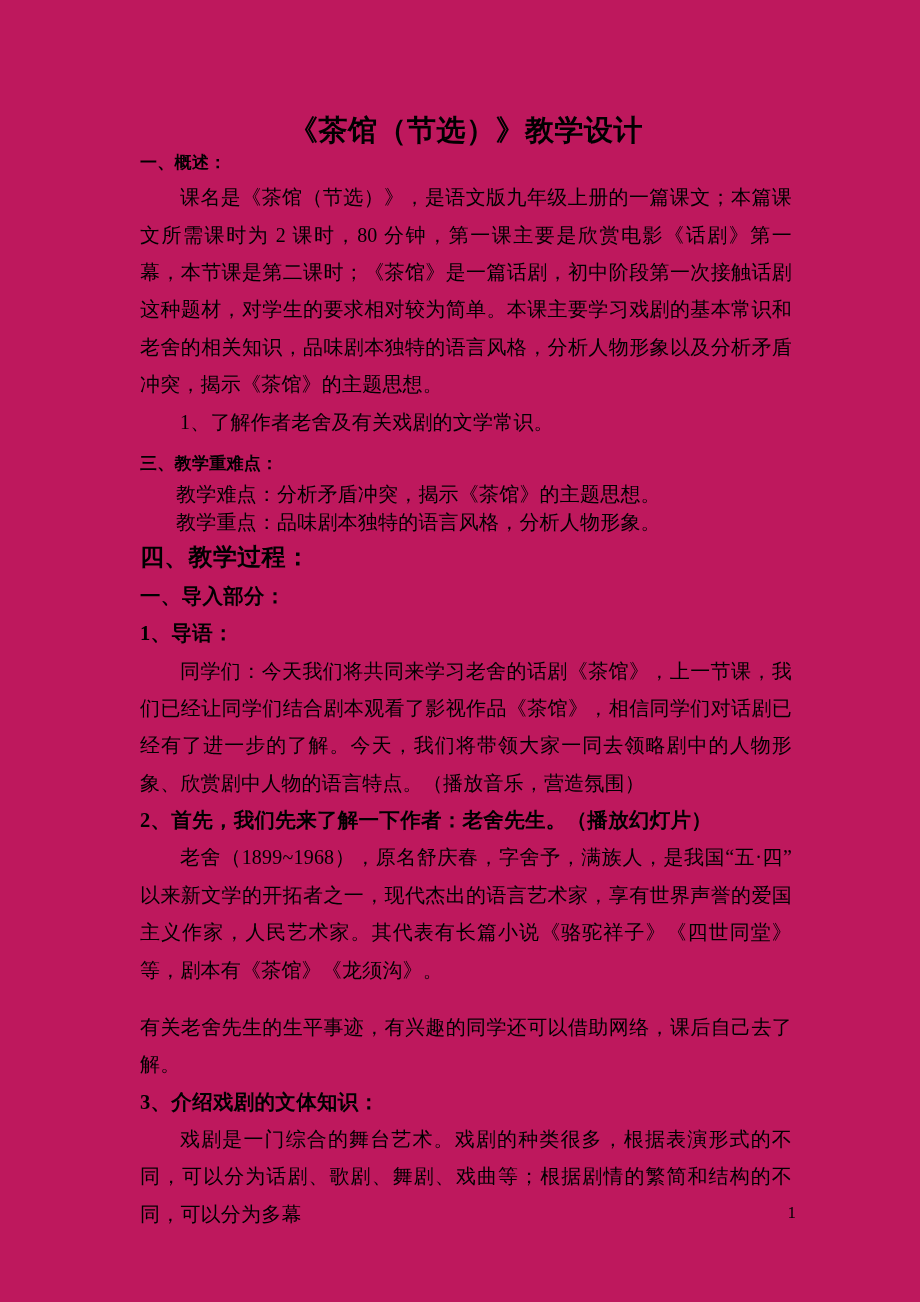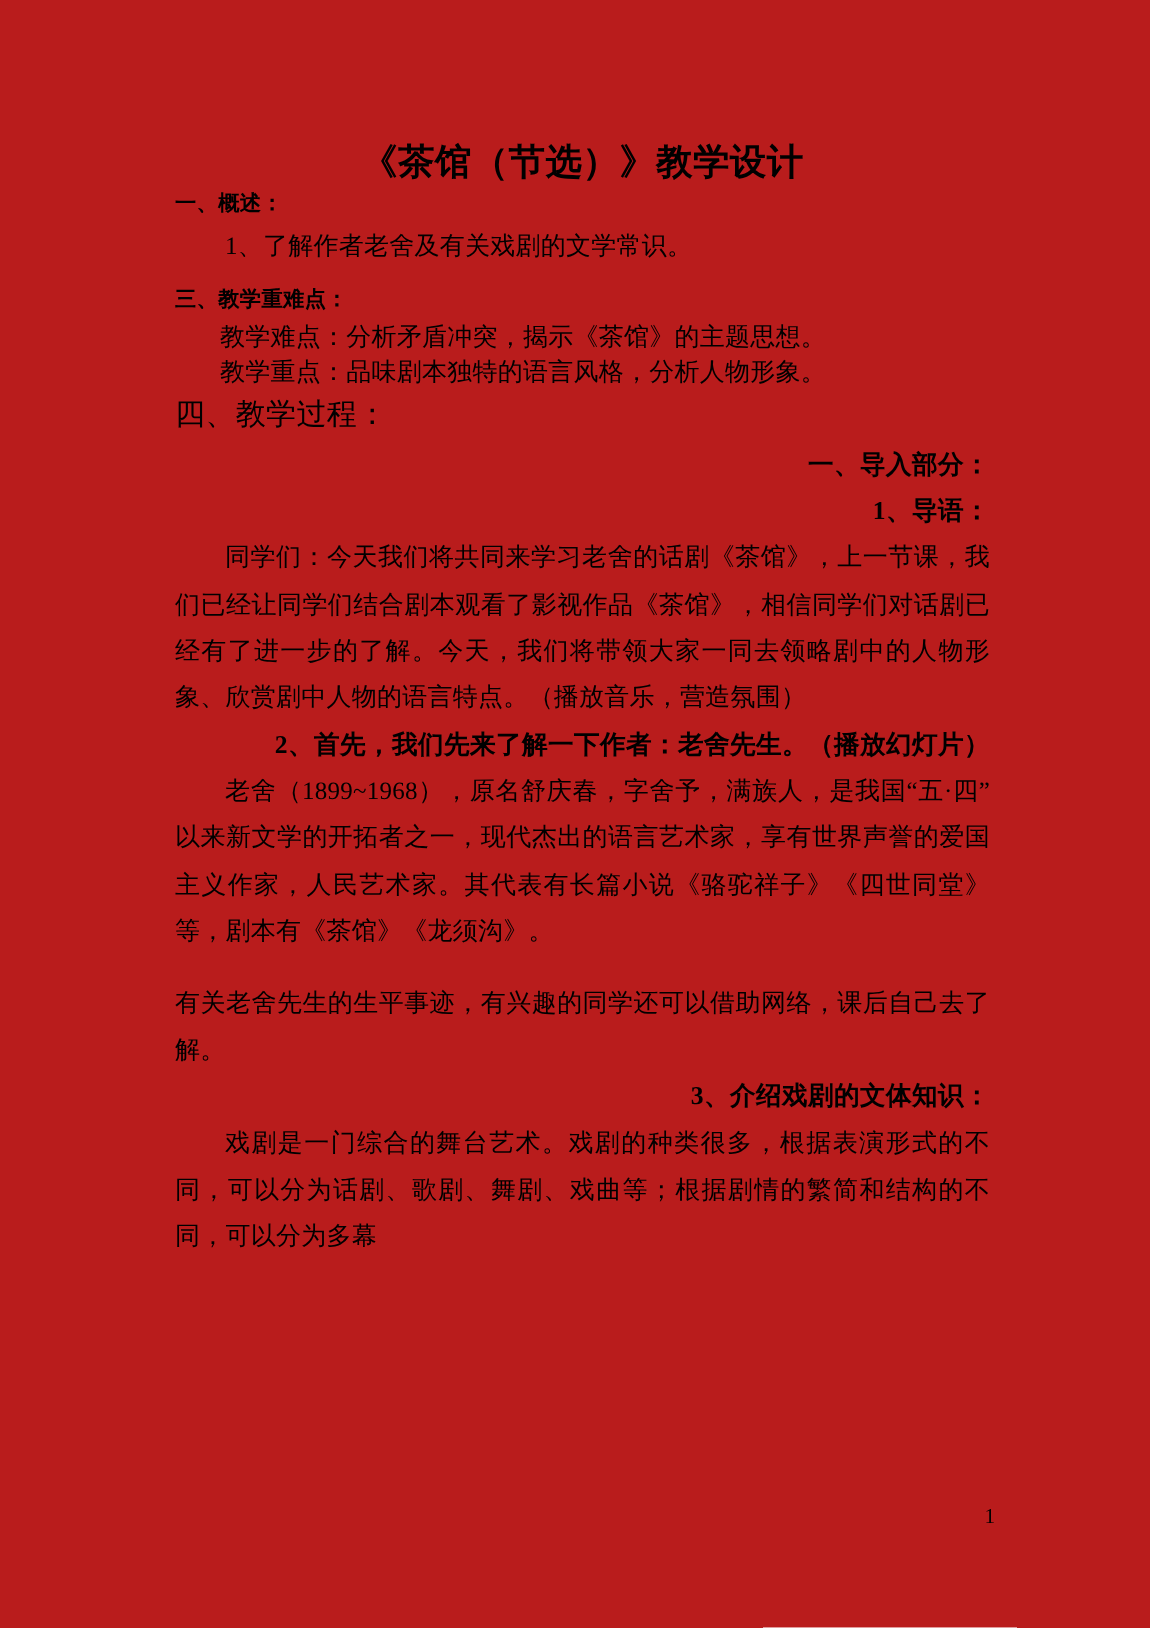--- a/index.html
+++ b/index.html
@@ -11,21 +11,21 @@
   body {
     font-family: "Liberation Serif", "DejaVu Serif", serif;
     color: #000000;
     -webkit-font-smoothing: antialiased;
   }
   .page {
     position: relative;
     width: 920px;
     height: 1302px;
     margin: 0 auto;
-    background: #b91c1c;
+    background: #be185d;
     overflow: hidden;
     box-sizing: border-box;
   }
   .content {
     position: absolute;
     left: 140px;
     top: 0;
     width: 652px;
   }
 
@@ -46,32 +46,31 @@
     font-weight: bold;
     margin: 0;
     line-height: 1.82;
     letter-spacing: 0.3px;
   }
   .h-section.gap-top {
     margin-top: 8px;
   }
   .h-big {
     font-size: 24px;
-    font-weight: normal;
+    font-weight: bold;
     margin: 0;
     line-height: 1.72;
     letter-spacing: 0.3px;
   }
   .h-sub {
     font-size: 20.5px;
     font-weight: bold;
     margin: 0;
     line-height: 1.82;
     letter-spacing: 0.3px;
-    text-align: right;
   }
 
   
   .para {
     font-size: 20px;
     margin: 0;
     line-height: 1.87;
     text-align: justify;
     text-justify: inter-ideograph;
     text-indent: 2em;
@@ -110,20 +109,21 @@
 </style>
 </head>
 <body>
 
 <div class="page">
   <div class="content">
 
     <h1 class="doc-title">《茶馆（节选）》教学设计</h1>
 
     <div class="h-section">一、概述：</div>
+    <p class="para">课名是《茶馆（节选）》，是语文版九年级上册的一篇课文；本篇课文所需课时为 2 课时，80 分钟，第一课主要是欣赏电影《话剧》第一幕，本节课是第二课时；《茶馆》是一篇话剧，初中阶段第一次接触话剧这种题材，对学生的要求相对较为简单。本课主要学习戏剧的基本常识和老舍的相关知识，品味剧本独特的语言风格，分析人物形象以及分析矛盾冲突，揭示《茶馆》的主题思想。</p>
 
     <p class="list-line">1、了解作者老舍及有关戏剧的文学常识。</p>
 
     <div class="h-section gap-top">三、教学重难点：</div>
     <p class="tight-line">教学难点：分析矛盾冲突，揭示《茶馆》的主题思想。</p>
     <p class="tight-line">教学重点：品味剧本独特的语言风格，分析人物形象。</p>
 
     <div class="h-big">四、教学过程：</div>
 
     <div class="h-sub">一、导入部分：</div>

